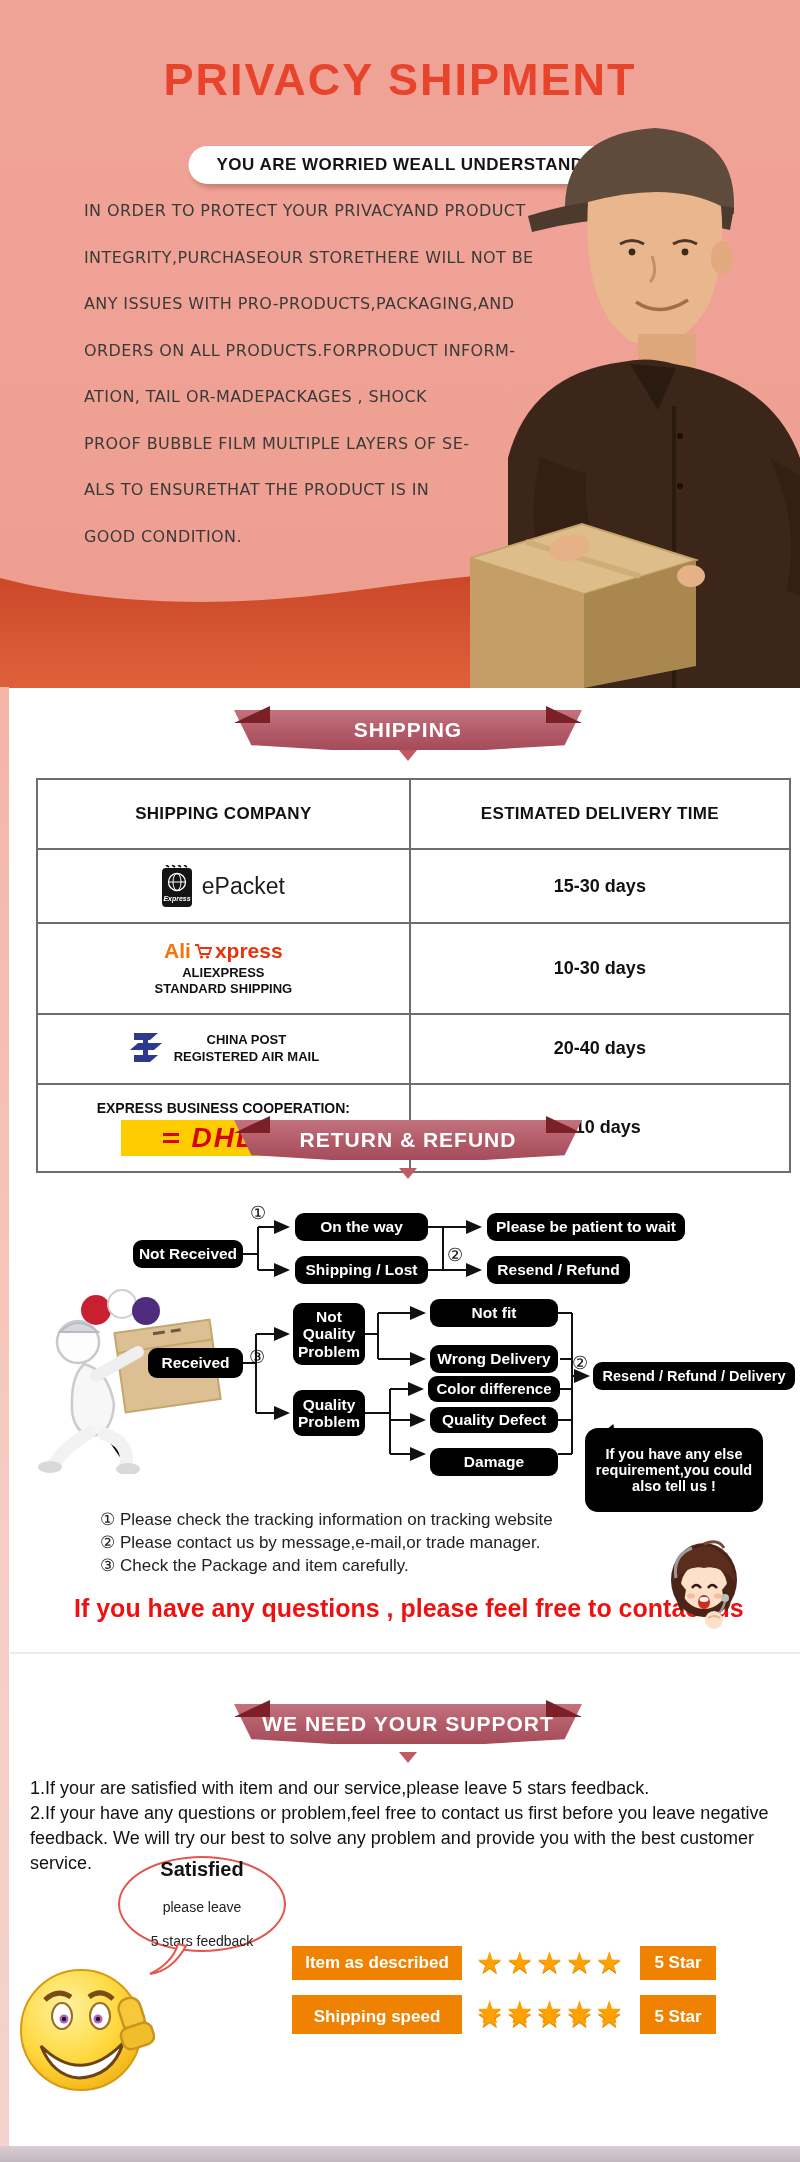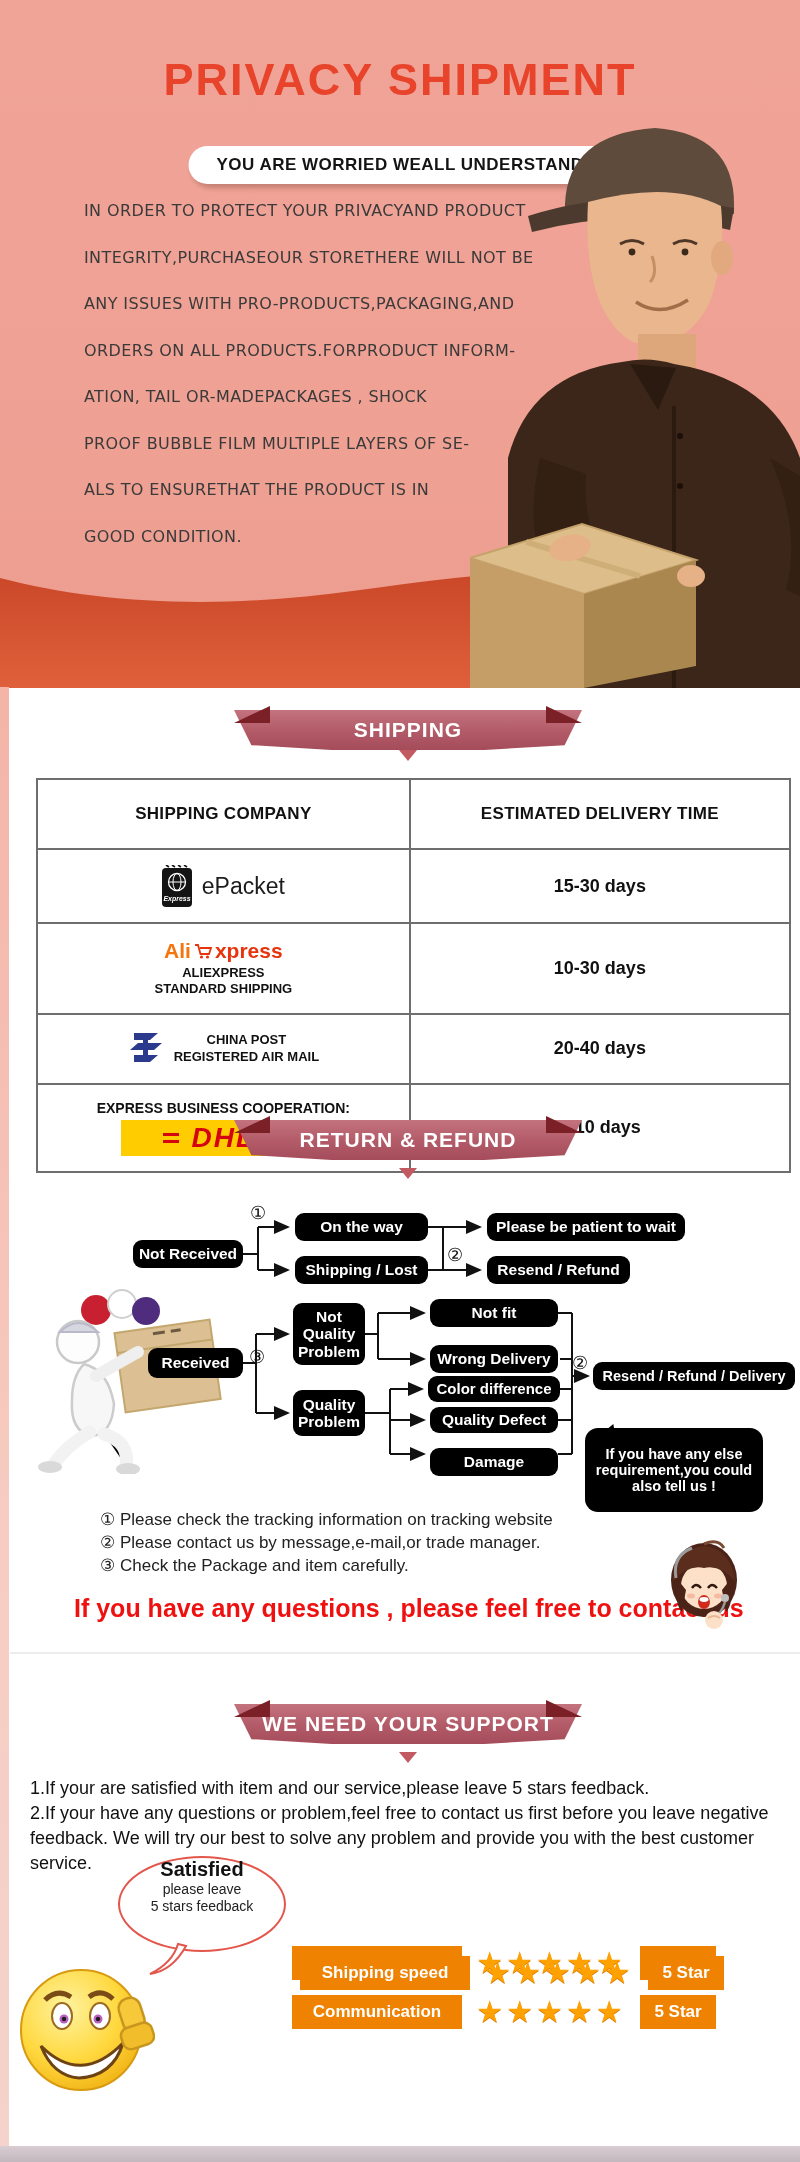--- a/index.html
+++ b/index.html
@@ -79,21 +79,21 @@
   
   .notes{position:absolute;left:100px;top:1508px;font-size:17px;color:#222;line-height:23px;}
   .contact{position:absolute;left:74px;top:1594px;font-size:25px;font-weight:700;color:#ef1010;}
   .cs-girl{position:absolute;left:668px;top:1538px;width:72px;height:96px;}
   .divider{position:absolute;left:10px;top:1652px;width:790px;height:2px;background:#ececec;}
   
   .support-text{position:absolute;left:30px;top:1776px;width:752px;
         font-size:18px;color:#111;line-height:25px;}
   .balloon{position:absolute;left:118px;top:1856px;width:164px;height:92px;
         border:2px solid #e3564c;border-radius:50%;background:#fff;
-        display:flex;flex-direction:column;align-items:center;justify-content:flex-start;}
+        display:flex;flex-direction:column;align-items:center;justify-content:space-between;}
   .balloon .b1{font-size:20px;font-weight:700;color:#111;}
   .balloon .b2{font-size:14px;color:#222;line-height:1.2;}
   .balloon-tail{position:absolute;left:148px;top:1942px;width:44px;height:36px;}
   .smiley{position:absolute;left:15px;top:1964px;width:140px;height:128px;}
   .rate-row{position:absolute;left:292px;height:34px;display:flex;align-items:center;}
   .rate-label{width:170px;height:34px;background:#ef8200;color:#fff;
         display:flex;align-items:center;justify-content:center;
         font-size:17px;font-weight:700;}
   .rate-stars{width:178px;text-align:center;font-family:"DejaVu Sans",sans-serif;
         font-size:30px;color:#ffa201;letter-spacing:3px;line-height:34px;
@@ -421,21 +421,21 @@
   <div class="rate-row" style="top:1946px;">
     <div class="rate-label">Item as described</div>
     <div class="rate-stars">★★★★★</div>
     <div class="rate-badge">5 Star</div>
   </div>
   <div class="rate-row" style="top:1995px;">
     <div class="rate-label">Communication</div>
     <div class="rate-stars">★★★★★</div>
     <div class="rate-badge">5 Star</div>
   </div>
-  <div class="rate-row" style="top:1956px;margin-left:8px;">
+  <div class="rate-row" style="top:2000px;">
     <div class="rate-label">Shipping speed</div>
     <div class="rate-stars">★★★★★</div>
     <div class="rate-badge">5 Star</div>
   </div>
 
   <div class="left-strip"></div>
   <div class="bottom-bar"></div>
 </div>
 
 </body></html>

